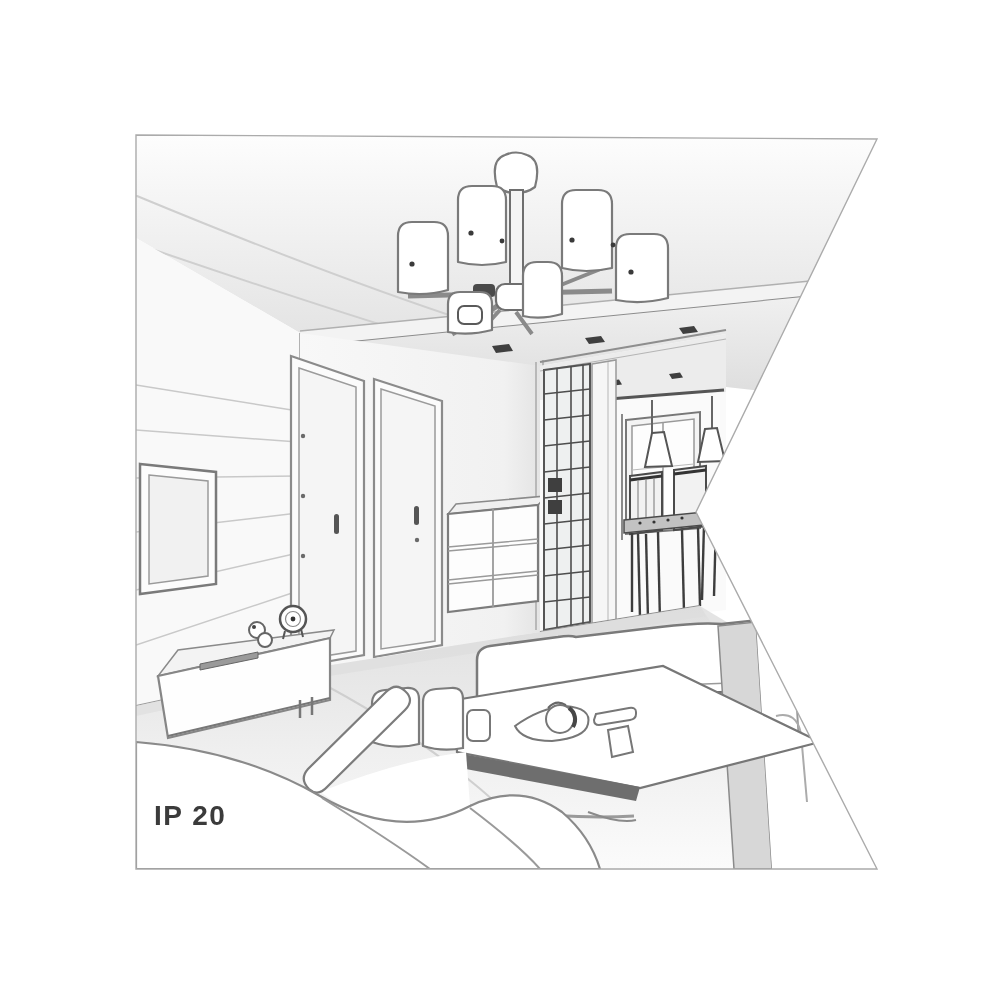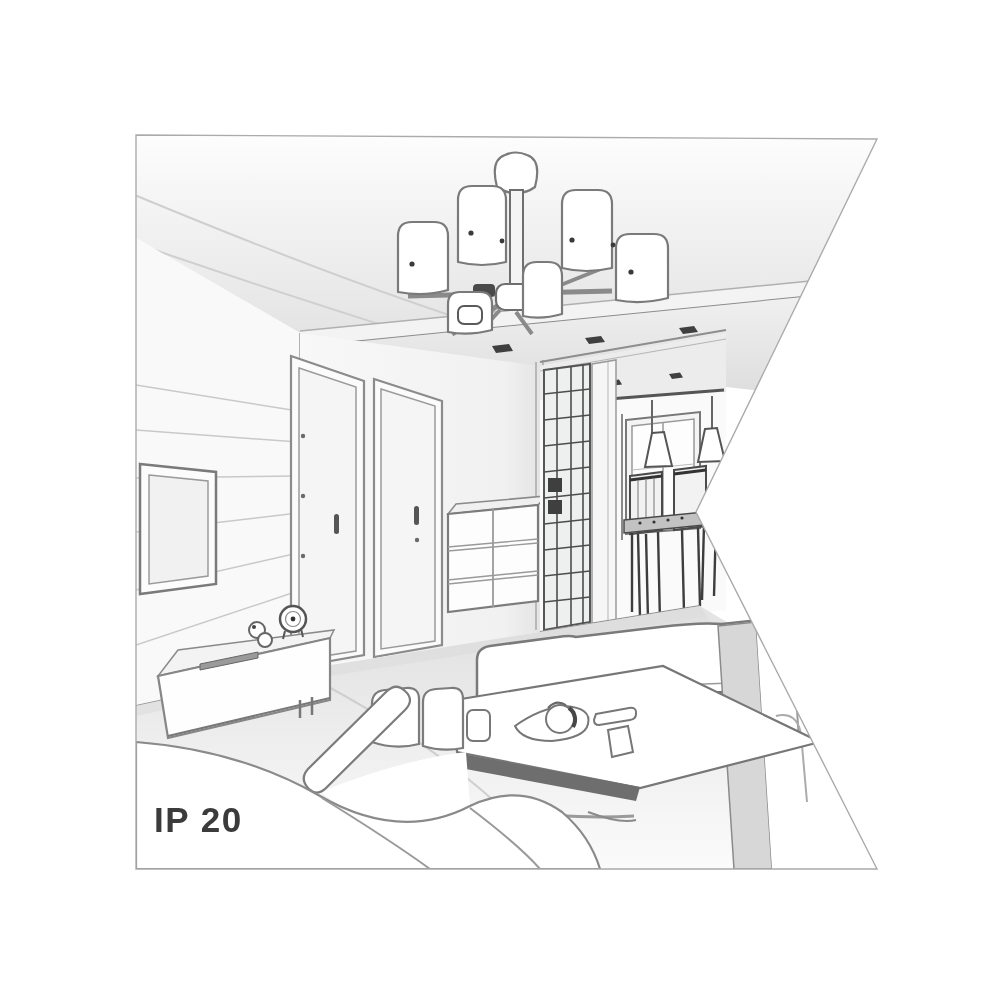--- a/index.html
+++ b/index.html
@@ -1,19 +1,19 @@
 <!DOCTYPE html>
 <html><head>
 <meta charset="utf-8">
 <style>
   html,body{margin:0;padding:0;background:#ffffff;}
   .stage{position:relative;width:1000px;height:1000px;background:#ffffff;overflow:hidden;
          font-family:"Liberation Sans", sans-serif;}
   .stage svg{position:absolute;left:0;top:0;}
-  .ip-label{position:absolute;left:154px;top:802px;font-size:35px;font-weight:600;
+  .ip-label{position:absolute;left:154px;top:802px;font-size:28px;font-weight:600;
             color:#3b3b3b;letter-spacing:1.5px;line-height:1;}
   .lnf  {stroke:#7a7a7a;stroke-width:2.2;fill:#ffffff;stroke-linecap:round;stroke-linejoin:round;}
   .soft {stroke:#cfcfcf;stroke-width:2;fill:none;stroke-linecap:round;}
   .dark {fill:#3f3f3f;stroke:none;}
   .grid {stroke:#4d4d4d;stroke-width:1.6;fill:none;}
 </style>
 </head>
 <body>
 
 <div class="stage">

